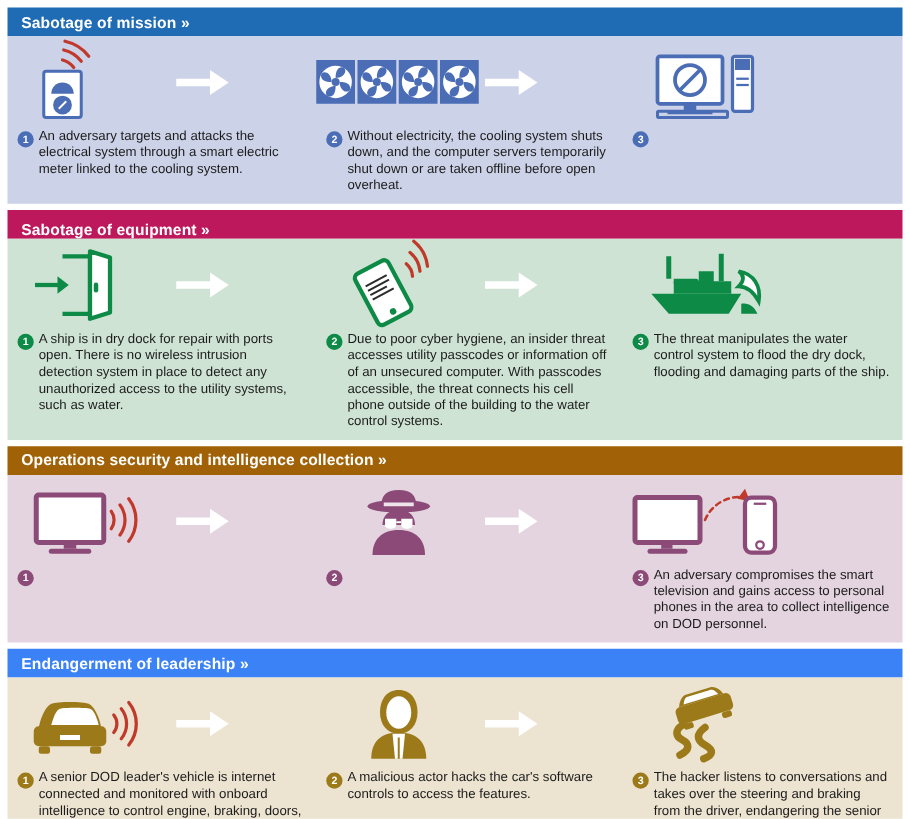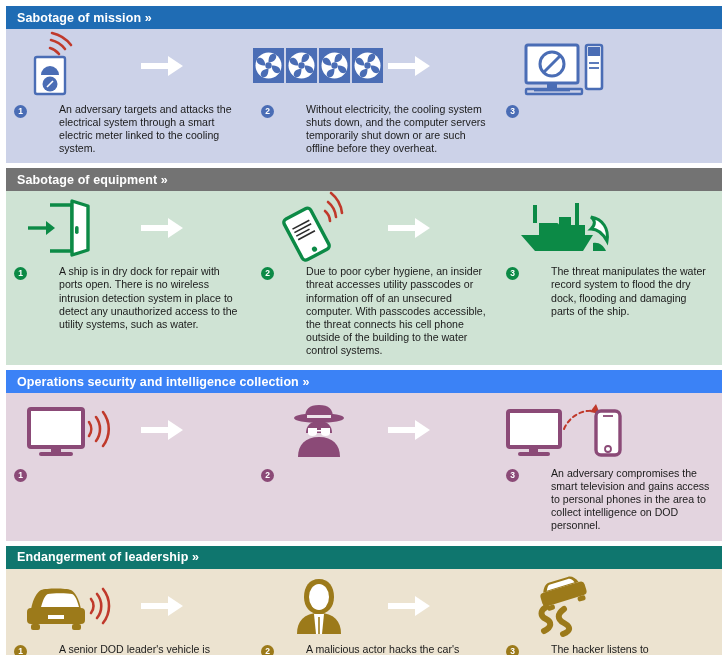--- a/index.html
+++ b/index.html
@@ -79,42 +79,41 @@
     font-weight: bold;
     line-height: 13px;
     text-align: center;
     margin-top: 2px;
     margin-right: 4px;
   }
   .body-text {
     font-size: 10.6px;
     line-height: 13.1px;
     color: #1b1b1b;
-    margin-left: 28px;
   }
 
   
   .col1 { width: 247px; }
   .col2 { width: 245px; }
   .col3 { width: 224px; }
 
   
   .s-blue   .sec-header { background: #1f6cb4; }
   .s-blue   .sec-body   { background: #ccd2e8; }
   .s-blue   .num        { background: #4a6db5; }
 
-  .s-green  .sec-header { background: #737373; }
+  .s-green  .sec-header { background: #be185d; align-items: flex-end; }
   .s-green  .sec-body   { background: #cfe3d4; }
   .s-green  .num        { background: #0c8a46; }
 
-  .s-purple .sec-header { background: #3b82f6; }
+  .s-purple .sec-header { background: #a16207; }
   .s-purple .sec-body   { background: #e3d4df; }
   .s-purple .num        { background: #8b4a77; }
 
-  .s-gold   .sec-header { background: #0f766e; text-align: right; }
+  .s-gold   .sec-header { background: #3b82f6; text-align: right; }
   .s-gold   .sec-body   { background: #ece3d0; }
   .s-gold   .num        { background: #9c7a1a; }
   svg { display: block; overflow: visible; }
 </style>
 </head>
 <body>
 
 <div id="page">
 
   <div class="section s-blue">
@@ -191,21 +190,21 @@
             </svg>
           </div>
           <div class="arrow-wrap">
             <svg width="44" height="24" viewBox="0 0 44 24">
               <path d="M0 9h27V2l15 10-15 10v-7H0z" fill="#ffffff"></path>
             </svg>
           </div>
         </div>
         <div class="text-row">
           <div class="num">2</div>
-          <div class="body-text">Without electricity, the cooling system shuts down, and the computer servers temporarily shut down or are such offline before they overheat.</div>
+          <div class="body-text">Without electricity, the cooling system shuts down, and the computer servers temporarily shut down or are taken offline before open overheat.</div>
         </div>
       </div>
 
       <div class="step col3">
         <div class="icon-row">
           <div class="icon-wrap">
             <svg width="104" height="58" viewBox="0 0 104 58">
               <rect x="14" y="8" width="52" height="38" rx="2" fill="#ffffff" stroke="#4a6db5" stroke-width="3"></rect>
               <circle cx="40" cy="27" r="12" fill="none" stroke="#4a6db5" stroke-width="3"></circle>
               <line x1="32" y1="35" x2="48" y2="19" stroke="#4a6db5" stroke-width="3"></line>
@@ -294,21 +293,21 @@
               <path d="M30 26h20v-8h12v8h14v10H30z" fill="#0c8a46"></path>
               <path d="M30 24h18c1 0 2 1 2 2v2H30z" fill="#0c8a46"></path>
               <path d="M12 36h72l-10 16H26z" fill="#0c8a46"></path>
               <path d="M82 18c12 2 18 12 16 24-5-9-10-12-16-12 5-5 4-9 0-12z" fill="#ffffff" stroke="#0c8a46" stroke-width="3"></path>
               <path d="M84 44c6-1 10 2 13 8H84z" fill="#0c8a46"></path>
             </svg>
           </div>
         </div>
         <div class="text-row">
           <div class="num">3</div>
-          <div class="body-text">The threat manipulates the water record system to flood the dry dock, flooding and damaging parts of the ship.</div>
+          <div class="body-text">The threat manipulates the water control system to flood the dry dock, flooding and damaging parts of the ship.</div>
         </div>
       </div>
 
     </div>
   </div>
 
   <div class="section s-purple">
     <div class="sec-header">
       <span>Operations security and intelligence collection »</span>
     </div>

